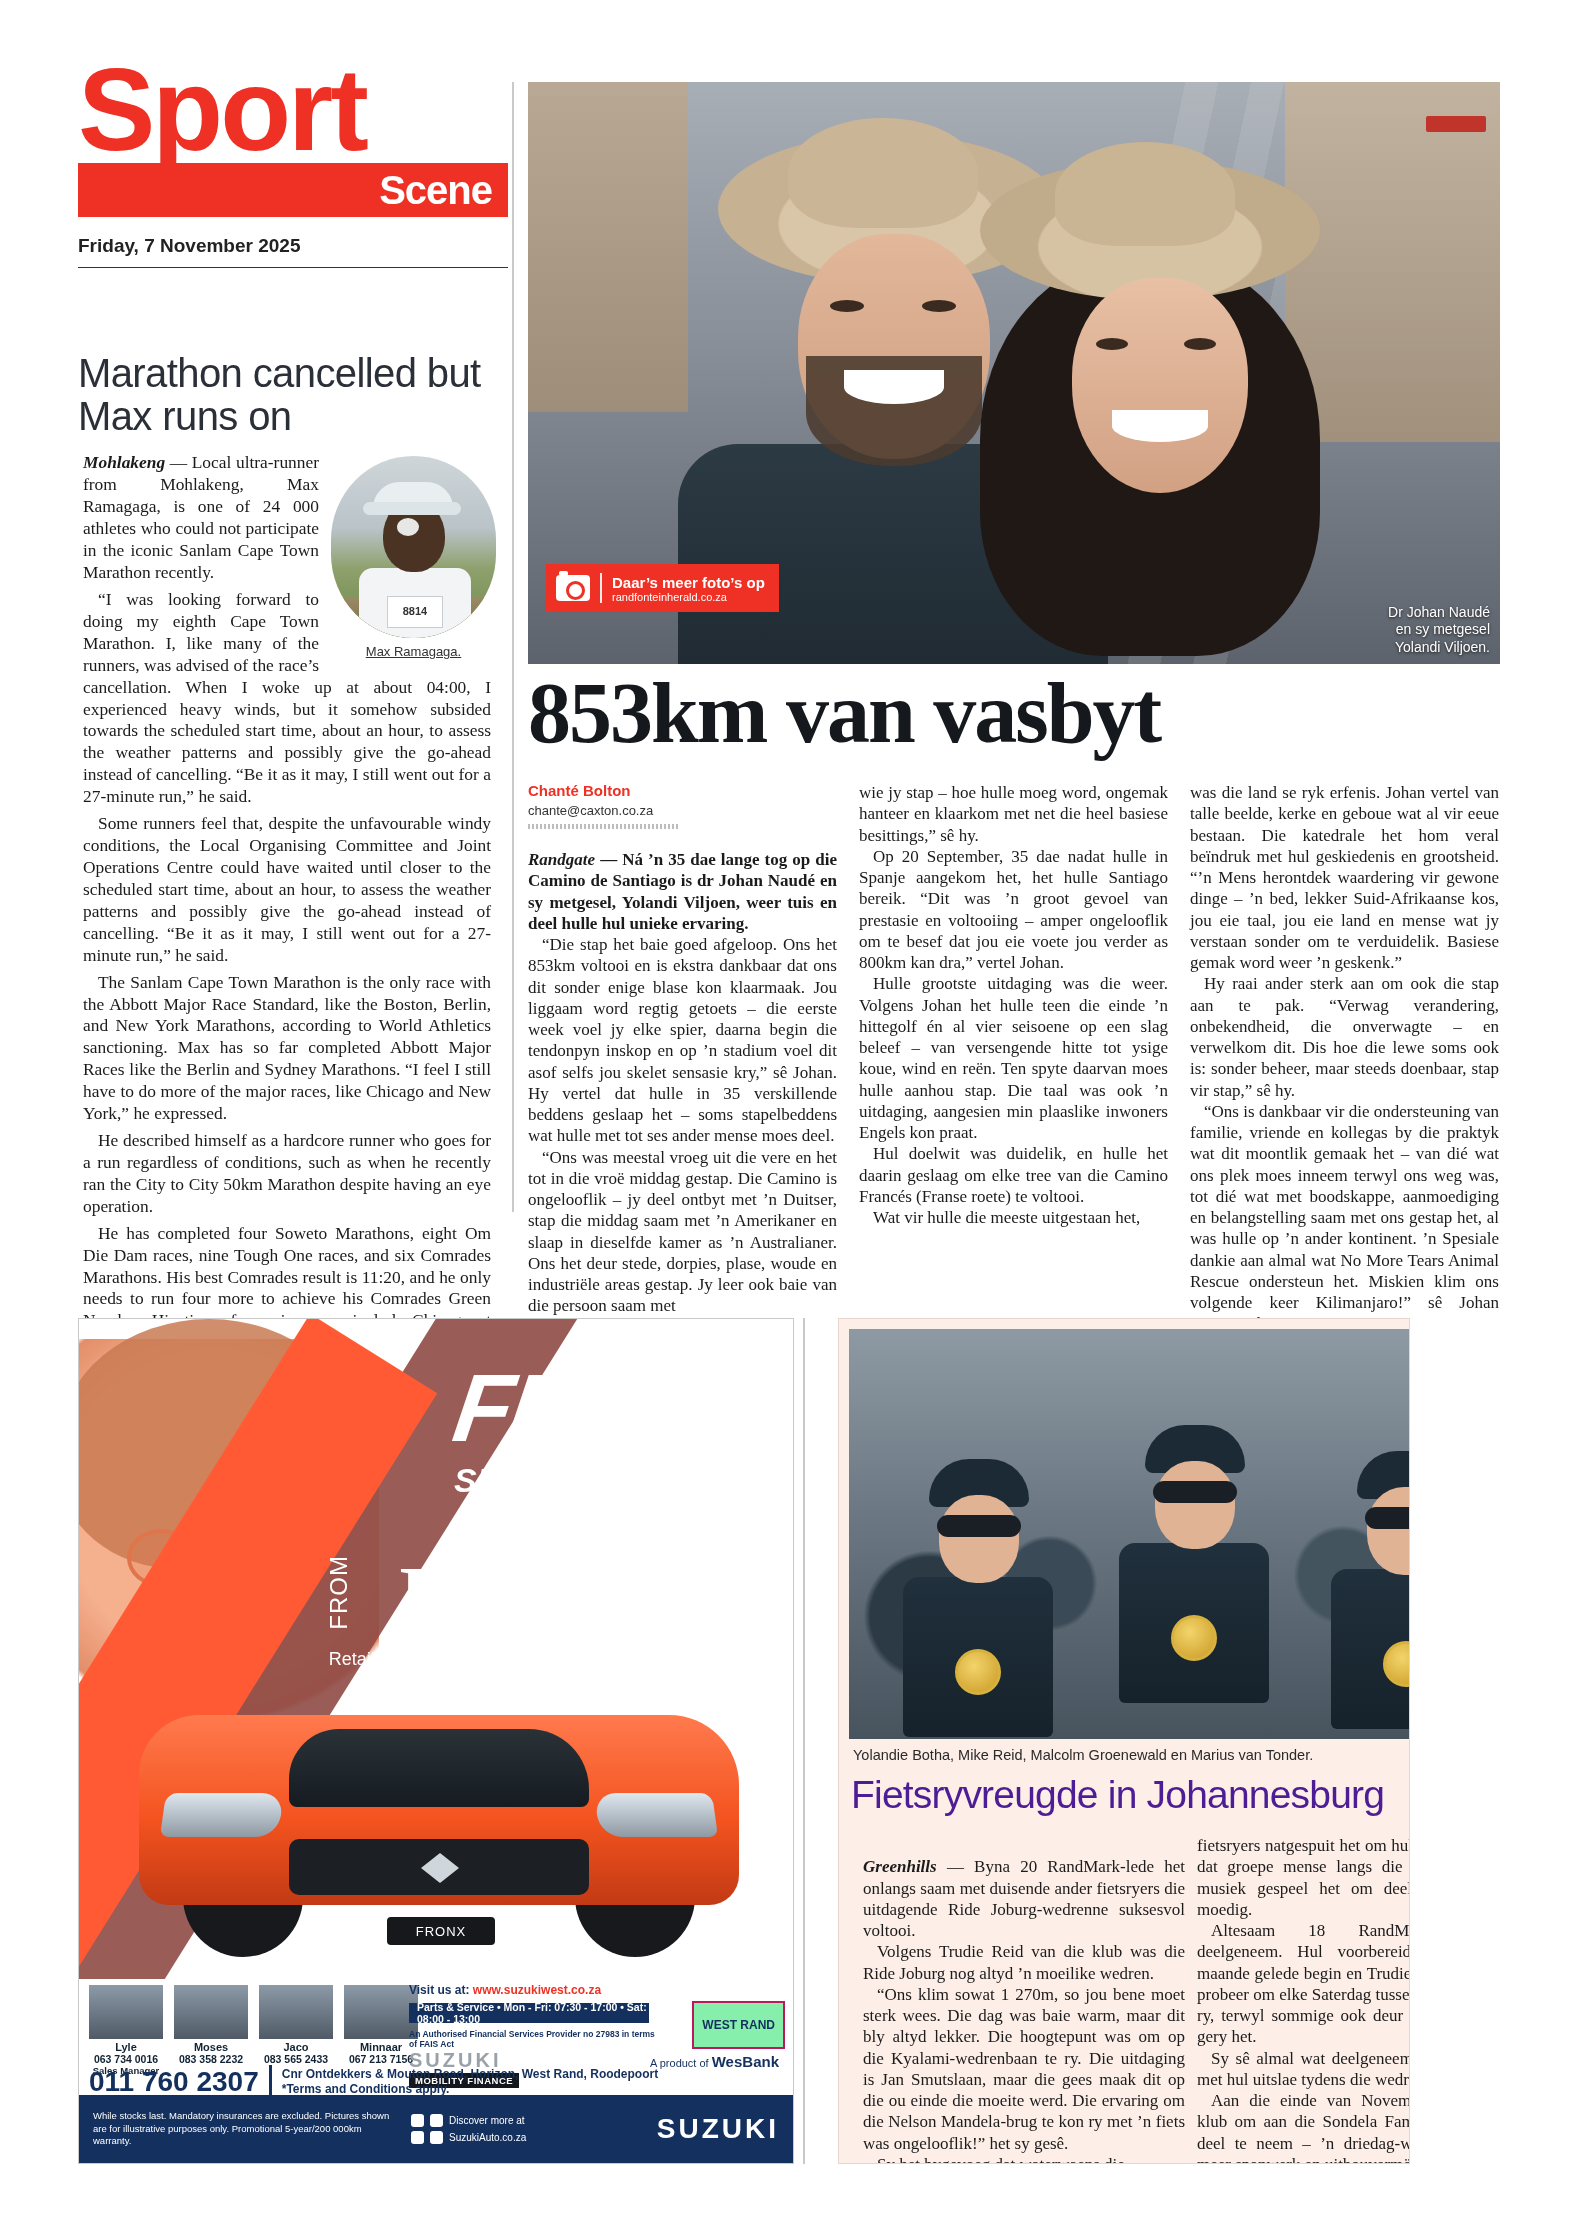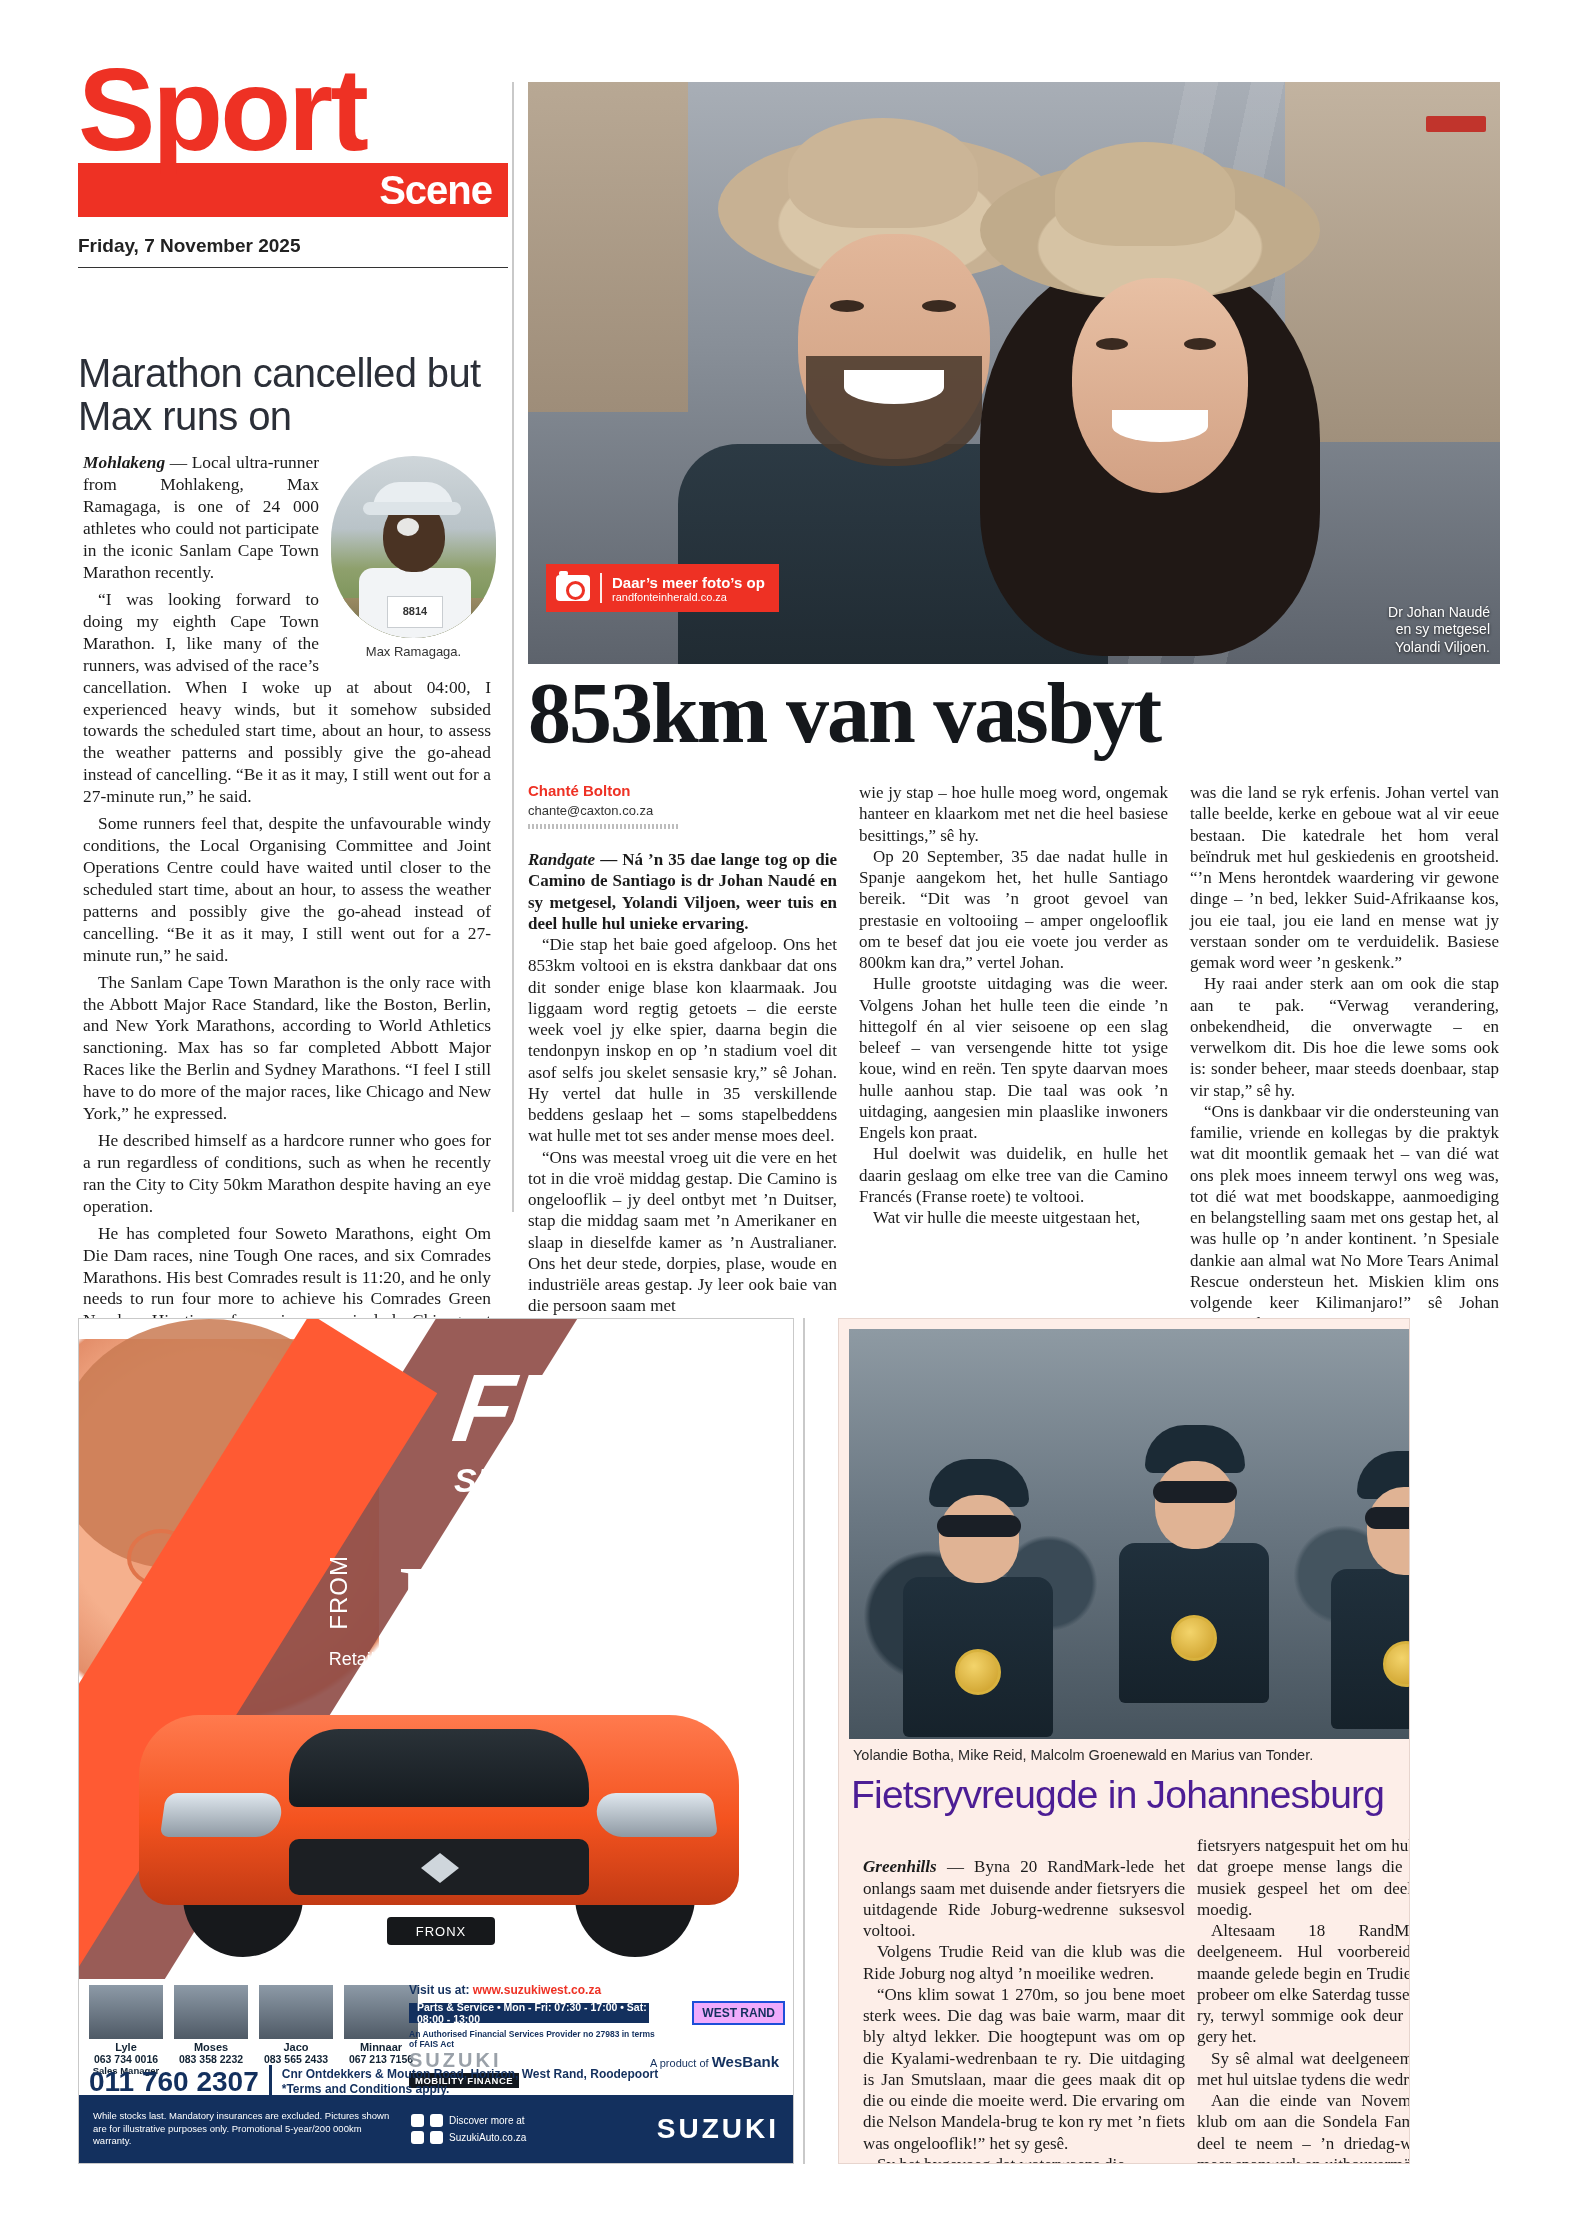--- a/index.html
+++ b/index.html
@@ -68,21 +68,21 @@
   .rp-shirt { position:absolute; left:28px; top:112px; width:112px; height:72px;
     background:#f2f4f6; border-radius:14px 14px 0 0; }
   .rp-bib { position:absolute; left:56px; top:140px; width:56px; height:32px;
     background:#fff; border:1px solid #c9cdd1; font-size:11px;
     font-family:"Liberation Sans", sans-serif; color:#333;
     display:flex; align-items:center; justify-content:center; font-weight:bold;}
   .rp-road { position:absolute; left:0; bottom:0; width:100%; height:40px;
     background:linear-gradient(180deg,#9a8a63,#6f6a4a); }
   .photo-caption {
     font-family:"Liberation Sans", sans-serif; font-size:13px;
-    color:#333; margin-top:6px; text-align:center;
+    color:#333; margin-top:6px; text-align:center;text-decoration:underline;
   }
 
   
   .main-photo {
     position:absolute; left:528px; top:82px; width:972px; height:582px;
     overflow:hidden;
     background:linear-gradient(180deg,#8c9099 0%,#6e737d 30%,#4d525c 70%,#32363e 100%);
   }
   .mp-street {
     position:absolute; left:0; top:0; width:100%; height:100%;
@@ -251,23 +251,23 @@
     position:absolute; left:330px; top:4px;
     font-family:"Liberation Sans",sans-serif; font-weight:bold; font-size:12px; color:#13305e;
   }
   .ad-visit b { color:#ee3124; }
   .ad-partsbar {
     position:absolute; left:330px; top:24px; width:240px; height:20px;
     background:#13305e; color:#fff; font-family:"Liberation Sans",sans-serif;
     font-weight:bold; font-size:10.5px; display:flex; align-items:center; padding-left:8px;
   }
   .ad-westrand {
-    position:absolute; right:8px; top:22px; border:2px solid #1d4ed8;
+    position:absolute; right:8px; top:22px; border:2px solid #be185d;
     font-family:"Liberation Sans",sans-serif; font-weight:bold; font-size:12px;
-    color:#13305e; padding:3px 8px; background:#f0abfc;
+    color:#13305e; padding:15px 8px; background:#86efac;
   }
   .ad-fais { position:absolute; left:330px; top:50px; width:250px;
     font-family:"Liberation Sans",sans-serif; font-weight:bold; font-size:8.5px; color:#13305e; line-height:1.2;}
   .ad-suzuki-gray { position:absolute; left:330px; top:70px;
     font-family:"Liberation Sans",sans-serif; font-weight:bold; font-size:20px;
     color:#9aa1a9; letter-spacing:3px; }
   .ad-mobility { position:absolute; left:330px; top:94px; background:#13181f; color:#fff;
     font-family:"Liberation Sans",sans-serif; font-weight:bold; font-size:9.5px; padding:2px 6px; letter-spacing:.5px;}
   .ad-wesbank { position:absolute; right:14px; top:74px;
     font-family:"Liberation Sans",sans-serif; font-size:11px; color:#13305e; }

